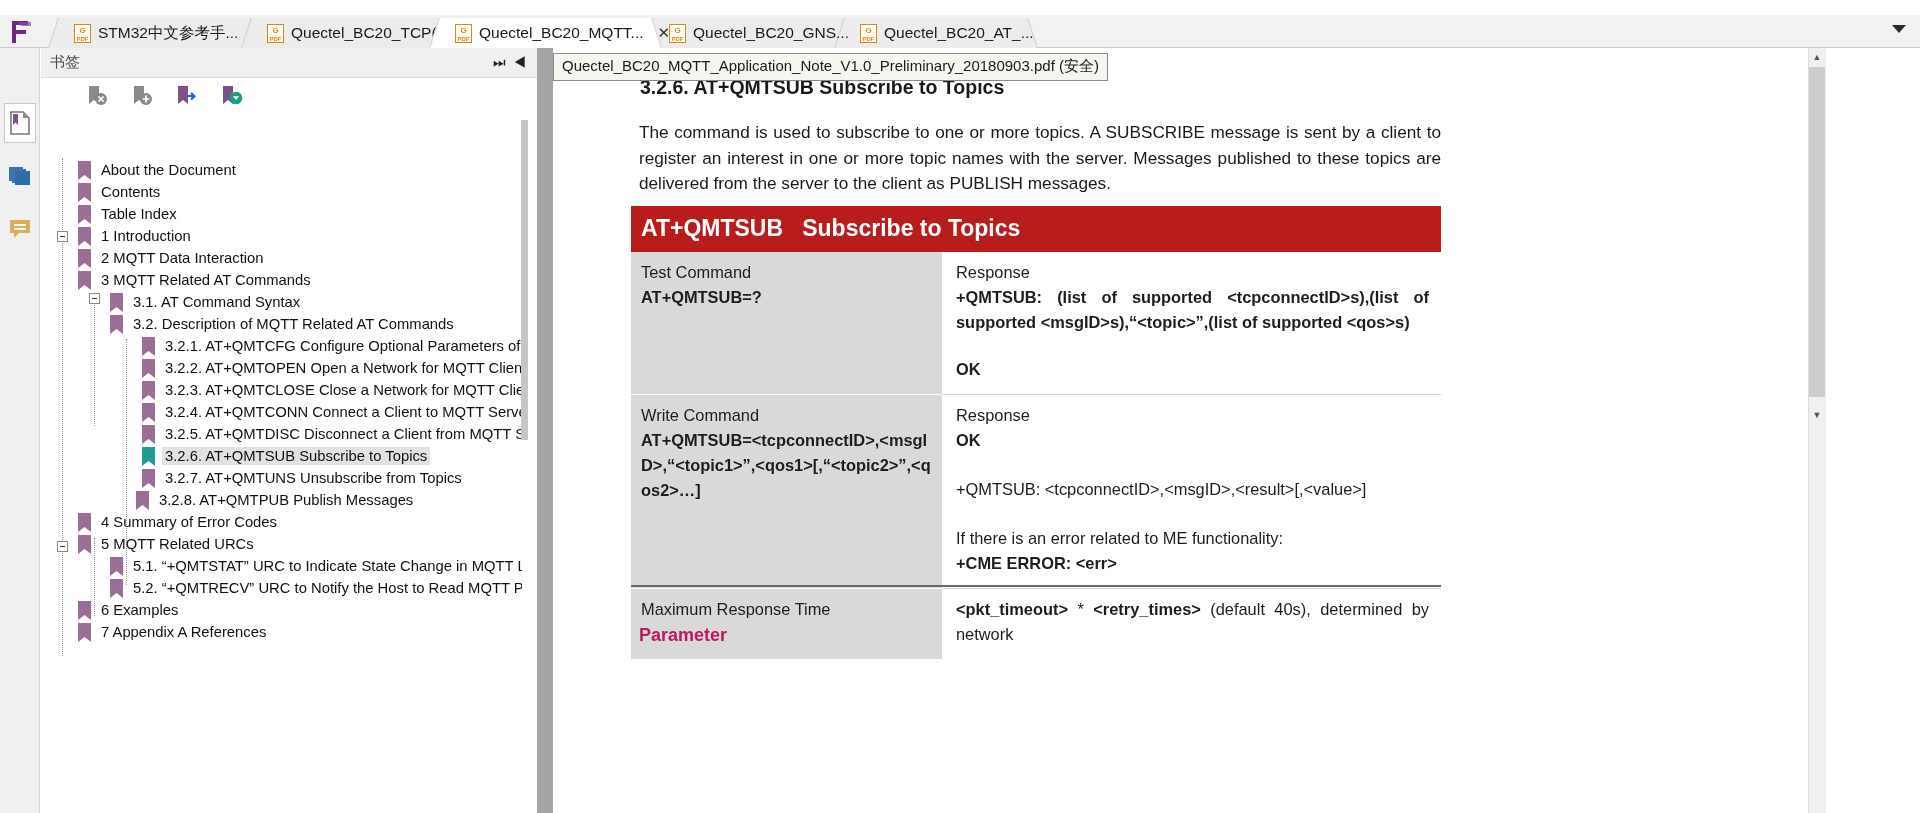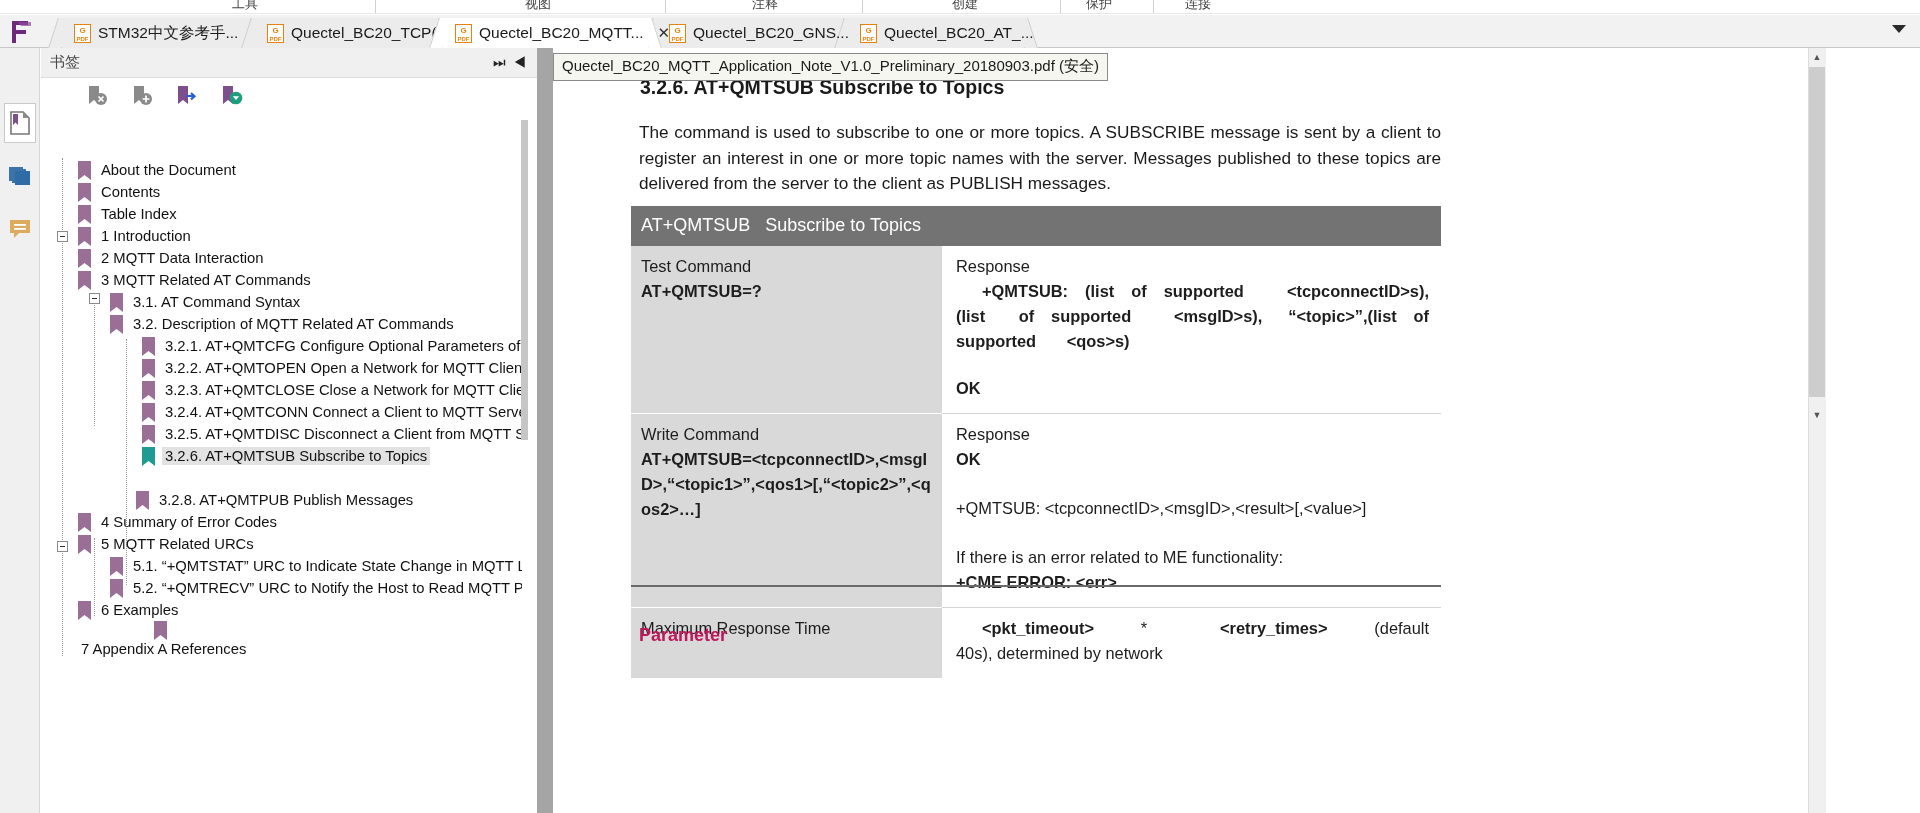--- a/index.html
+++ b/index.html
@@ -155,36 +155,36 @@
     position:absolute; left:86px; top:72px; width:802px;
     font-size:17.2px; line-height:25.5px; color:#1a1a1a;
     text-align:justify;
   }
   .cmdtable {
     position:absolute; left:78px; top:158px; width:810px;
     border-collapse:collapse;
   }
   .cmdtable td { vertical-align:top; }
   .tbl-title {
-    background:#737373; color:#ffffff;
-    font-size:18px; font-weight:normal; padding:9px 10px 10px 10px;
+    background:#b91c1c; color:#ffffff;
+    font-size:23px; font-weight:bold; padding:9px 10px 10px 10px;
   }
   .cell-l {
     background:#d9d9d9; width:311px;
     padding:8px 10px 12px 10px; font-size:16.4px; line-height:25px; color:#1d1d1d;
     border-bottom:1px solid #ffffff;
   }
   .cell-r {
     background:#ffffff; padding:8px 12px 12px 14px;
     font-size:16.4px; line-height:25px; color:#1d1d1d;
     border-bottom:1px solid #d4d4d4;
     text-align:justify;
   }
   .cell-r.lastrow, .cell-l.lastrow { border-bottom:none; }
-  .cell-l b, .cell-r b { font-weight:bold;margin-left:26px; }
+  .cell-l b, .cell-r b { font-weight:bold; }
   .tbl-outline-bottom {
     position:absolute; left:78px; width:810px; height:2px; background:#6a6a6a;
   }
   .param-h {
     position:absolute; left:86px; top:577px;
     font-size:18px; font-weight:bold; color:#be185d;
   }
   .vscroll-track {
     position:absolute; right:0; top:0; width:18px; height:765px;
     background:#f0f0f0; border-left:1px solid #dcdcdc;
@@ -201,34 +201,20 @@
   .vs-dn { top:358px; }
   .mono-right {
     position:absolute; right:19px; top:0; width:2px; height:765px; background:#ffffff;
   }
 </style>
 </head>
 <body>
 
 <div id="app">
 
-  <div class="ribbon-strip">
-    <div class="rb-item" style="left:232px;">工具</div>
-    <div class="rb-sep" style="left:375px;"></div>
-    <div class="rb-item" style="left:525px;">视图</div>
-    <div class="rb-sep" style="left:665px;"></div>
-    <div class="rb-item" style="left:752px;">注释</div>
-    <div class="rb-sep" style="left:862px;"></div>
-    <div class="rb-item" style="left:952px;">创建</div>
-    <div class="rb-sep" style="left:1060px;"></div>
-    <div class="rb-item" style="left:1086px;">保护</div>
-    <div class="rb-sep" style="left:1153px;"></div>
-    <div class="rb-item" style="left:1185px;">连接</div>
-    <div class="ribbon-underline"></div>
-  </div>
 
   <div class="tabbar">
 
     <div class="applogo">
       <svg width="28" height="26" viewBox="0 0 28 26">
         <path d="M4 2 L20 2 L20 6 L8 6 L8 11 L18 11 L18 15 L8 15 L8 24 L4 24 Z" fill="#6d2a7a"></path>
         <path d="M10 3 L23 3 L23 7 L13 7 Z" fill="#8d4aa0" opacity="0.7"></path>
       </svg>
     </div>
 
@@ -443,20 +429,26 @@
               <path d="M0 0 H13 V19 L6.5 14 L0 19 Z" fill="#9a6f96"></path>
             </svg></span>
         <span class="bmlabel">3.2.5. AT+QMTDISC  Disconnect a Client from MQTT Serve</span>
       </div>
       <div class="bm-row selected" style="left:101px; top:332px;">
         <span class="flagicon"><svg width="13" height="19" viewBox="0 0 13 19">
               <path d="M0 0 H13 V19 L6.5 14 L0 19 Z" fill="#1f9b93"></path>
             </svg></span>
         <span class="bmlabel">3.2.6. AT+QMTSUB  Subscribe to Topics</span>
       </div>
+      <div class="bm-row" style="left:101px; top:354px;">
+        <span class="flagicon"><svg width="13" height="19" viewBox="0 0 13 19">
+              <path d="M0 0 H13 V19 L6.5 14 L0 19 Z" fill="#9a6f96"></path>
+            </svg></span>
+        <span class="bmlabel">3.2.7. AT+QMTUNS  Unsubscribe from Topics</span>
+      </div>
       <div class="bm-row" style="left:95px; top:376px;">
         <span class="flagicon"><svg width="13" height="19" viewBox="0 0 13 19">
               <path d="M0 0 H13 V19 L6.5 14 L0 19 Z" fill="#9a6f96"></path>
             </svg></span>
         <span class="bmlabel">3.2.8. AT+QMTPUB  Publish Messages</span>
       </div>
 
       <div class="bm-row" style="left:37px; top:398px;">
         <span class="flagicon"><svg width="13" height="19" viewBox="0 0 13 19">
               <path d="M0 0 H13 V19 L6.5 14 L0 19 Z" fill="#9a6f96"></path>
@@ -480,21 +472,21 @@
               <path d="M0 0 H13 V19 L6.5 14 L0 19 Z" fill="#9a6f96"></path>
             </svg></span>
         <span class="bmlabel">5.2. “+QMTRECV” URC to Notify the Host to Read MQTT Packe</span>
       </div>
       <div class="bm-row" style="left:37px; top:486px;">
         <span class="flagicon"><svg width="13" height="19" viewBox="0 0 13 19">
               <path d="M0 0 H13 V19 L6.5 14 L0 19 Z" fill="#9a6f96"></path>
             </svg></span>
         <span class="bmlabel">6 Examples</span>
       </div>
-      <div class="bm-row" style="left:37px; top:508px;flex-direction:column;">
+      <div class="bm-row" style="left:37px; top:508px;">
         <span class="flagicon"><svg width="13" height="19" viewBox="0 0 13 19">
               <path d="M0 0 H13 V19 L6.5 14 L0 19 Z" fill="#9a6f96"></path>
             </svg></span>
         <span class="bmlabel">7 Appendix A References</span>
       </div>
     </div>
 
     <div class="bm-scroll"></div>
   </div>
 

